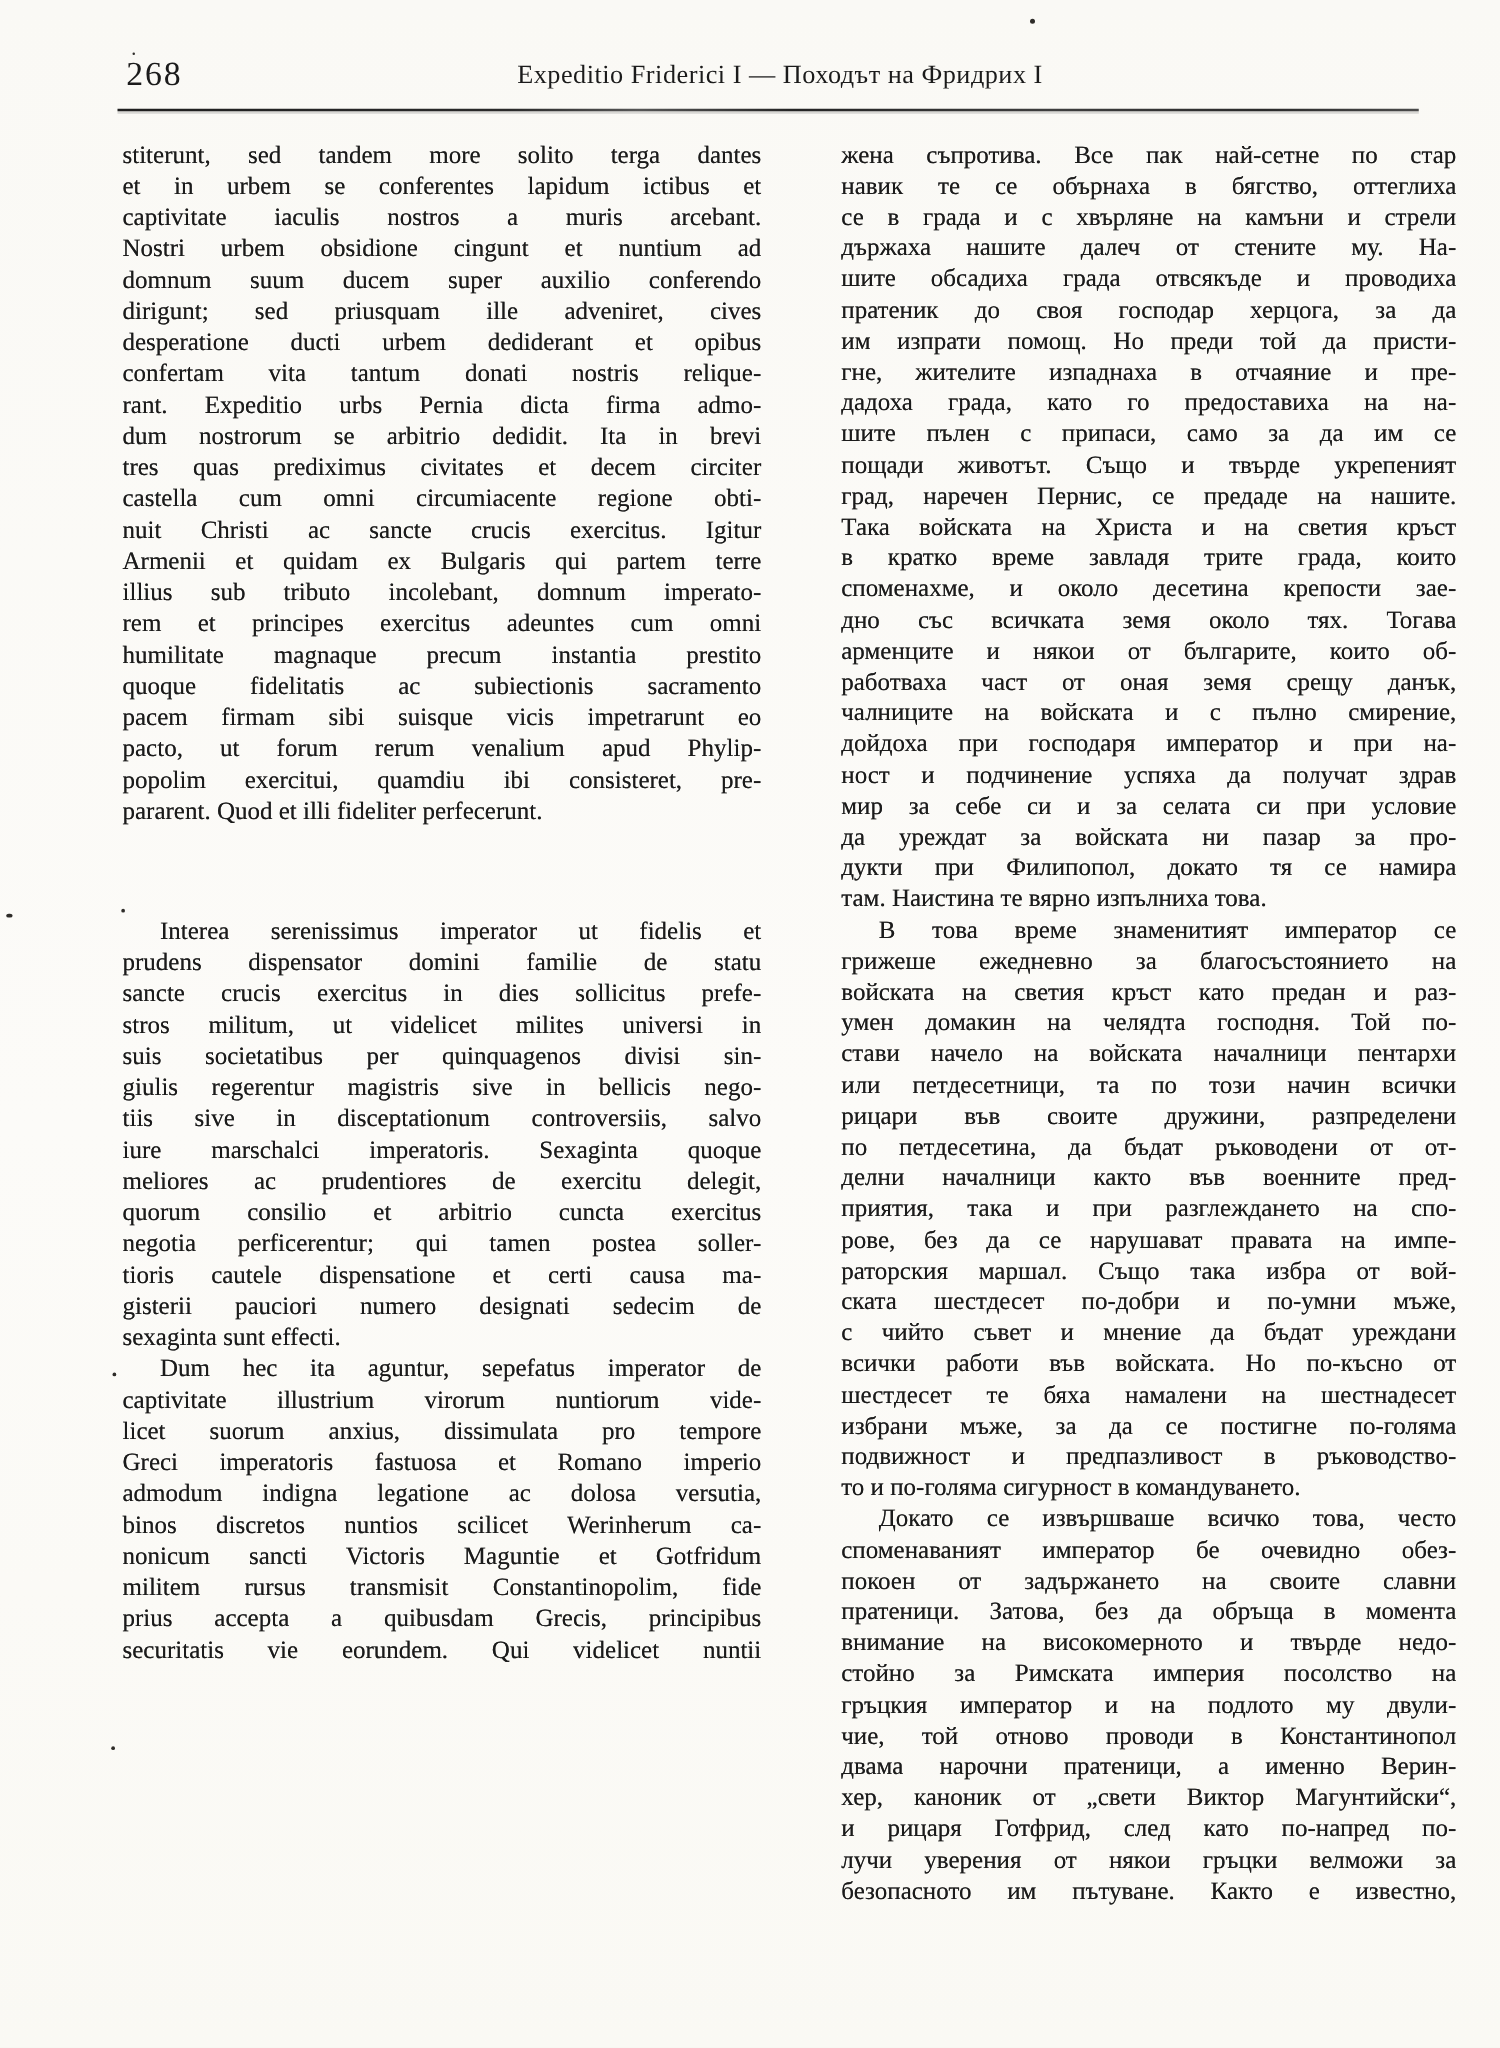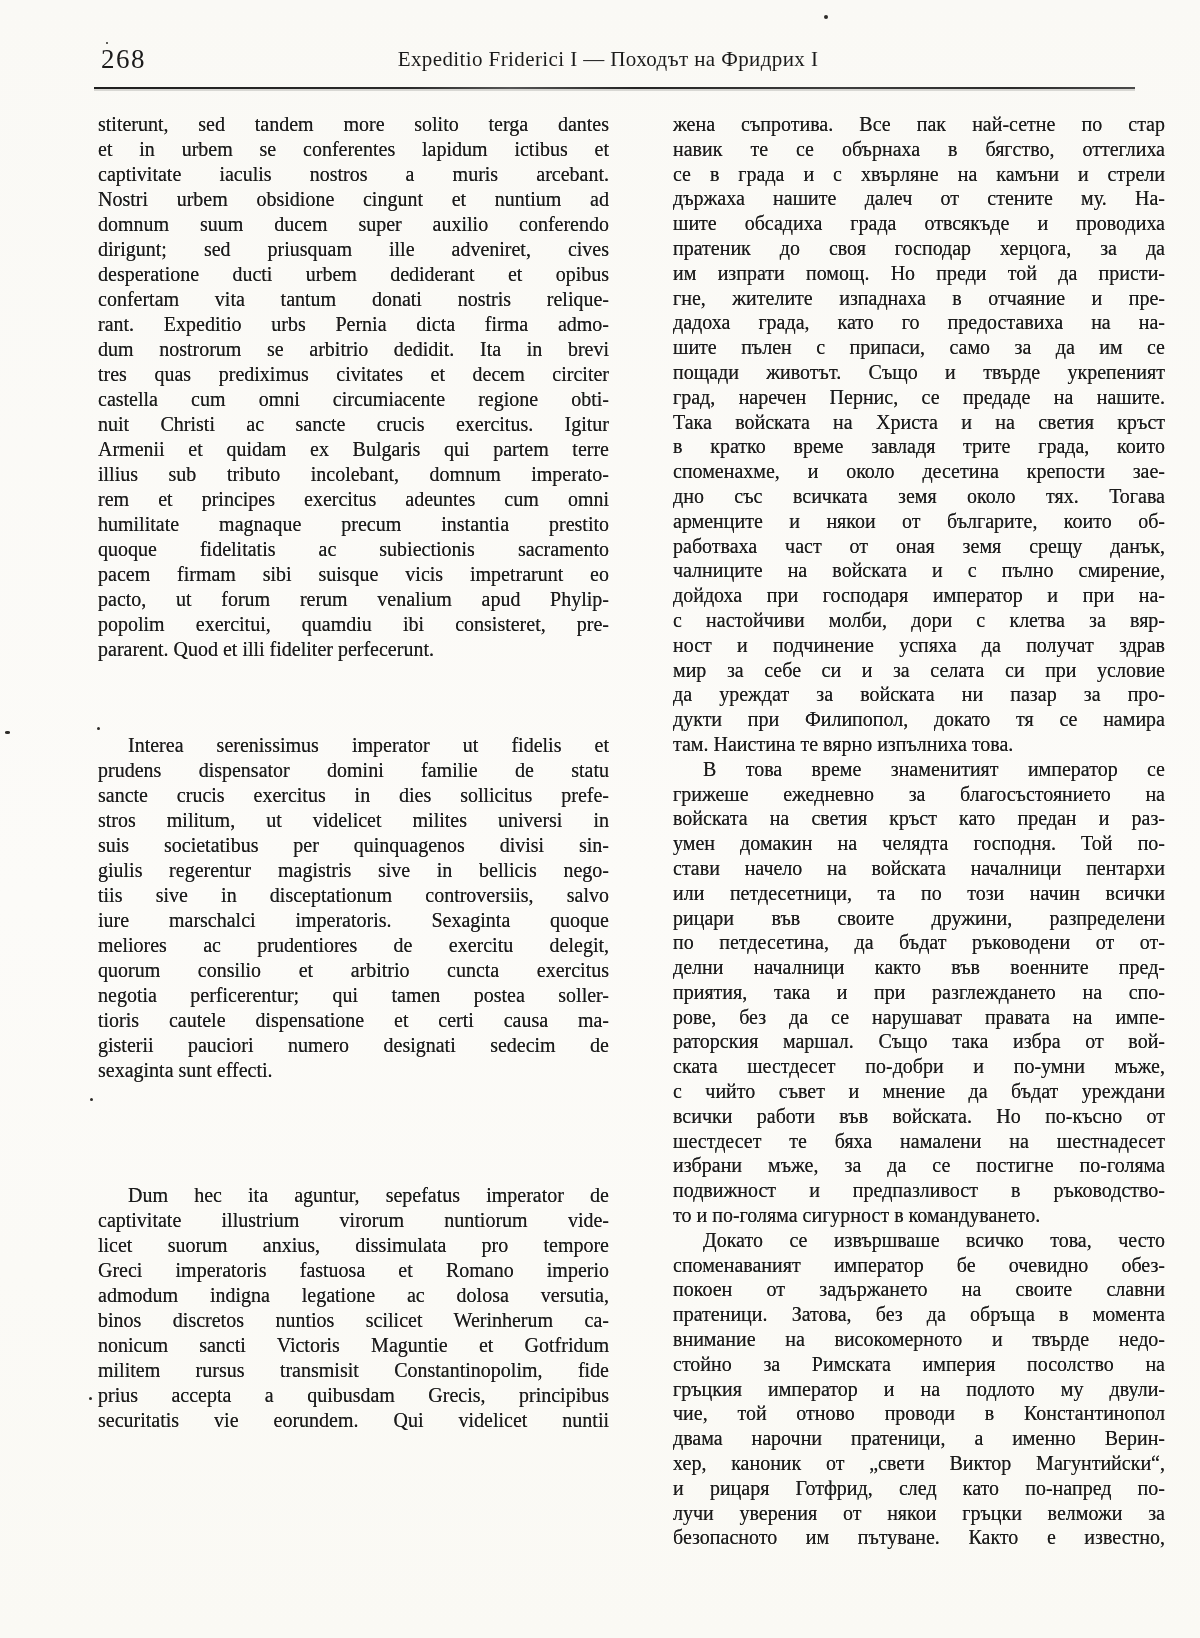--- a/index.html
+++ b/index.html
@@ -13,34 +13,34 @@
     background-image:linear-gradient(180deg,#faf9f5 0%,#fcfbf8 55%,#faf9f4 100%);
     overflow:hidden;
     font-family:"Liberation Serif","DejaVu Serif",serif;
     color:var(--ink,#1b1b1b);
   }
   .pagenum{
     position:absolute;left:101px;top:44px;
     font-size:27px;letter-spacing:1.5px;
   }
   .running-title{
-    position:absolute;left:90px;top:47px;width:1036px;
+    position:absolute;left:106px;top:47px;width:1036px;
     text-align:center;font-size:21px;letter-spacing:0.4px;
   }
   .rule{
     position:absolute;left:94px;top:87px;width:1041px;height:2px;
     background:linear-gradient(90deg,#1f1f1f 0%,#2a2a2a 30%,#555 40%,#242424 52%,#3e3e3e 72%,#2a2a2a 88%,#4a4a4a 100%);
     box-shadow:0 2px 0 rgba(60,60,60,.18);
   }
   .col{position:absolute;top:112px;}
   .col-left{left:98px;width:511px;}
   .col-right{left:641px;width:492px;margin-left:32px;}
   .para{margin:0;}
   .col-left .para:nth-of-type(2){margin-top:71px;}
-  .col-left .para:nth-of-type(3){margin-top:100px;}
+  .col-left .para:nth-of-type(3){}
   .line{
     font-size:20px;
     text-align:justify;
     text-align-last:left;
     text-shadow:0 0 .45px rgba(25,25,25,.75);
   }
   .col-left .line{line-height:25px;}
   .col-right .line{line-height:24.8px;}
   .line.just{text-align-last:justify;}
   .line.indent{text-indent:30px;}
@@ -133,21 +133,20 @@
         <div class="line just">пощади животът. Също и твърде укрепеният</div>
         <div class="line just">град, наречен Пернис, се предаде на нашите.</div>
         <div class="line just">Така войската на Христа и на светия кръст</div>
         <div class="line just">в кратко време завладя трите града, които</div>
         <div class="line just">споменахме, и около десетина крепости зае-</div>
         <div class="line just">дно със всичката земя около тях. Тогава</div>
         <div class="line just">арменците и някои от българите, които об-</div>
         <div class="line just">работваха част от оная земя срещу данък,</div>
         <div class="line just">чалниците на войската и с пълно смирение,</div>
         <div class="line just">дойдоха при господаря император и при на-</div>
-        <div class="line just">с настойчиви молби, дори с клетва за вяр-</div>
         <div class="line just">ност и подчинение успяха да получат здрав</div>
         <div class="line just">мир за себе си и за селата си при условие</div>
         <div class="line just">да уреждат за войската ни пазар за про-</div>
         <div class="line just">дукти при Филипопол, докато тя се намира</div>
         <div class="line">там. Наистина те вярно изпълниха това.</div>
       </div>
       <div class="para">
         <div class="line just indent">В това време знаменитият император се</div>
         <div class="line just">грижеше ежедневно за благосъстоянието на</div>
         <div class="line just">войската на светия кръст като предан и раз-</div>

